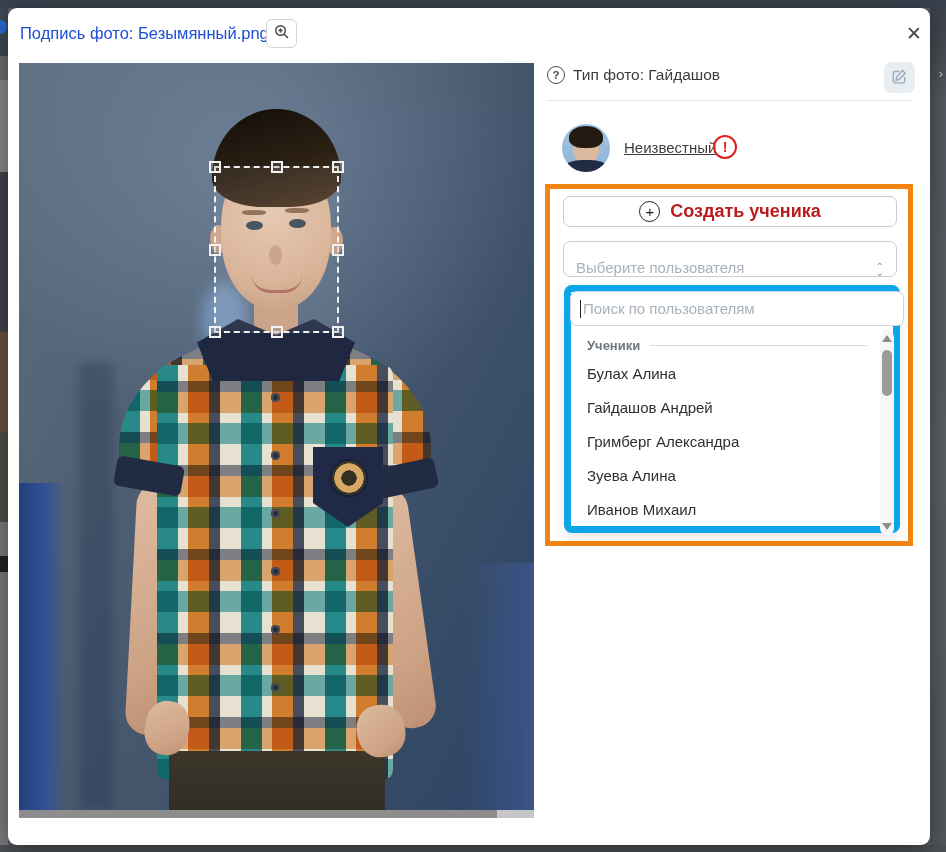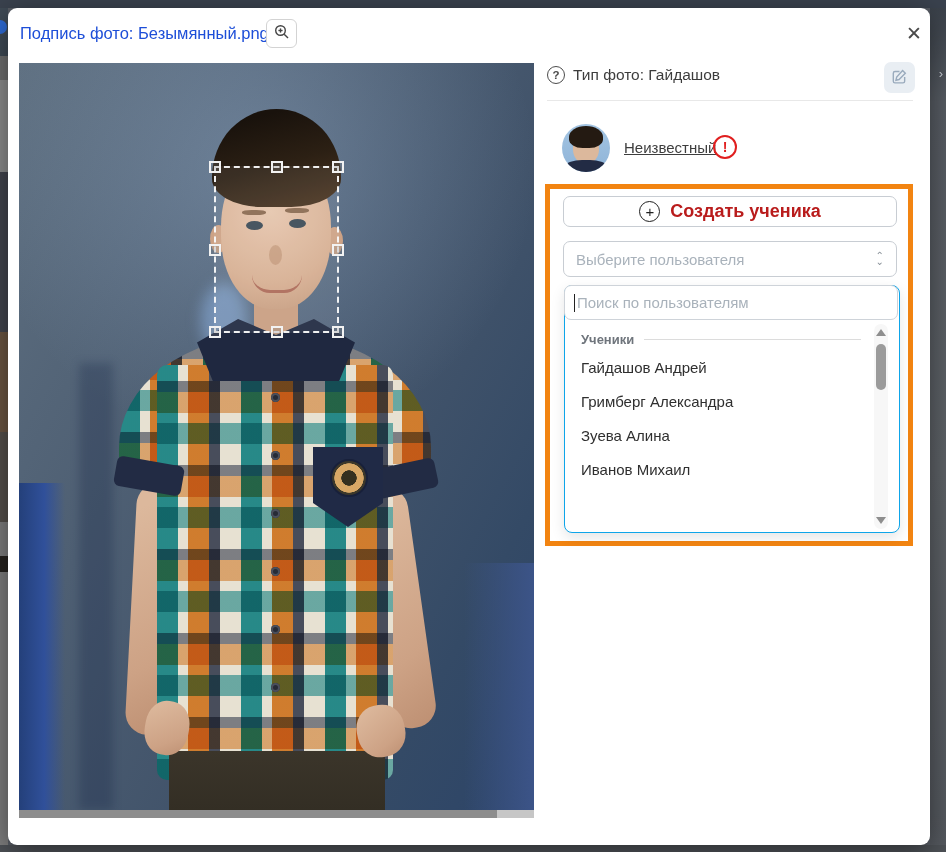--- a/index.html
+++ b/index.html
@@ -123,26 +123,26 @@
   .orange-box { position:absolute; left:537px; top:176px; width:368px; height:362px; border:5px solid #f28411; background:#fff; }
 
   .create-btn { position:absolute; left:555px; top:188px; width:334px; height:31px; background:#fff;
                 border:1px solid #c8cdd3; border-radius:7px; display:flex; align-items:center; justify-content:center;
                 gap:10px; cursor:pointer; }
   .plus-circle { width:21px; height:21px; border:1.8px solid #1f1f1f; border-radius:50%; color:#1f1f1f;
                  font-size:15px; line-height:1; display:flex; align-items:center; justify-content:center; }
   .create-label { font-size:18px; font-weight:bold; color:#b91c1c; }
 
   .user-select { position:absolute; left:555px; top:233px; width:334px; height:36px; border:1px solid #c8cdd3;
-                 border-radius:7px; background:#fff; display:flex; align-items:center; padding:0 12px; cursor:pointer; }
+                 border-radius:7px; background:#fff; display:flex; align-items:flex-end; padding:0 12px; cursor:pointer; }
   .select-ph { font-size:15px; color:#a9b2bb; flex:1; }
   .select-chevrons { color:#868e96; display:flex; flex-direction:column; line-height:6px; font-size:10px; }
 
   .popup { position:absolute; left:556px; top:277px; width:336px; height:248px; background:#fff;
-           border:1px solid #0ea5e9; border-radius:8px; box-shadow:0 5px 14px rgba(0,0,0,.10); }
+           border:7px solid #0ea5e9; border-radius:8px; box-shadow:0 5px 14px rgba(0,0,0,.10); }
   .search-input { position:absolute; left:-1px; top:-1px; width:334px; height:35px; border:1px solid #ced3d9;
                   border-radius:7px; padding:0 12px 0 12px; font-size:15px; color:#333;
                   font-family:"Liberation Sans", sans-serif; outline:none; }
   .search-input::placeholder { color:#a9b2bb; }
   .caret { position:absolute; left:9px; top:8px; width:1px; height:18px; background:#222; }
 
   .group-row { position:absolute; left:16px; top:46px; display:flex; align-items:center; width:280px; }
   .group-label { font-size:13px; font-weight:bold; color:#6f757c; white-space:nowrap; }
   .group-line { flex:1; height:1px; background:#dcdcdc; margin-left:10px; }
   .student-list { position:absolute; left:0; top:64px; width:300px; }
@@ -285,20 +285,21 @@
     <input class="search-input" type="text" placeholder="Поиск по пользователям" style="">
     <div class="caret"></div>
 
     <div class="group-row">
       <span class="group-label">Ученики</span>
       <span class="group-line"></span>
     </div>
 
     <div class="student-list">
 
+    <div class="student-item">Булах Алина</div>
         <div class="student-item">Гайдашов Андрей</div>
         <div class="student-item">Гримберг Александра</div>
         <div class="student-item">Зуева Алина</div>
         <div class="student-item">Иванов Михаил</div>
       </div>
 
     <div class="vscroll">
       <div class="tri-up"></div>
       <div class="vthumb"></div>
       <div class="tri-down"></div>

